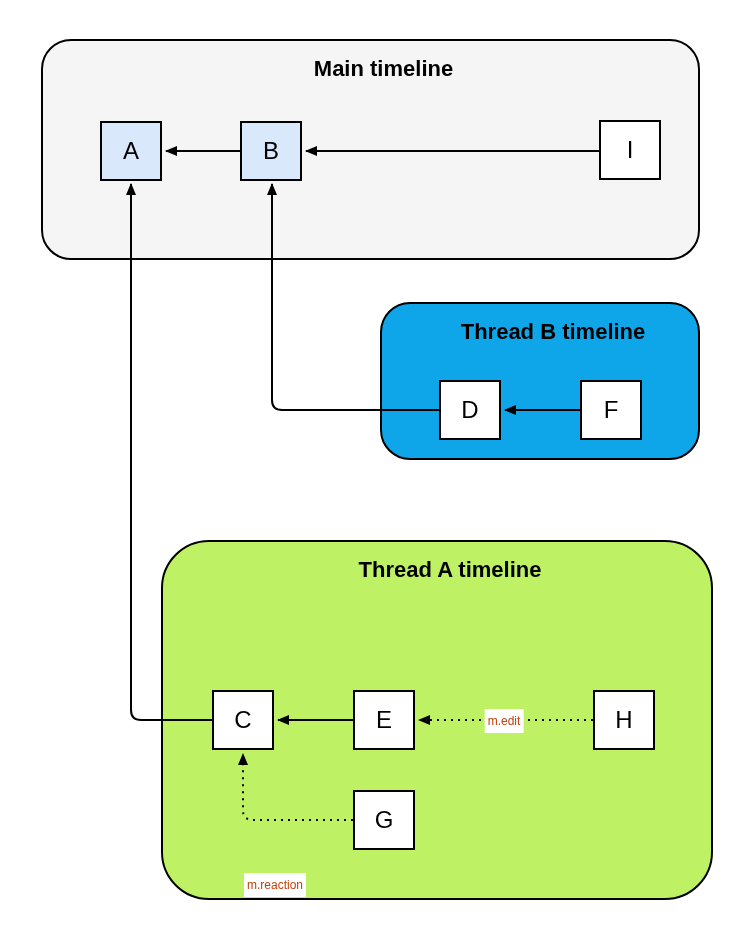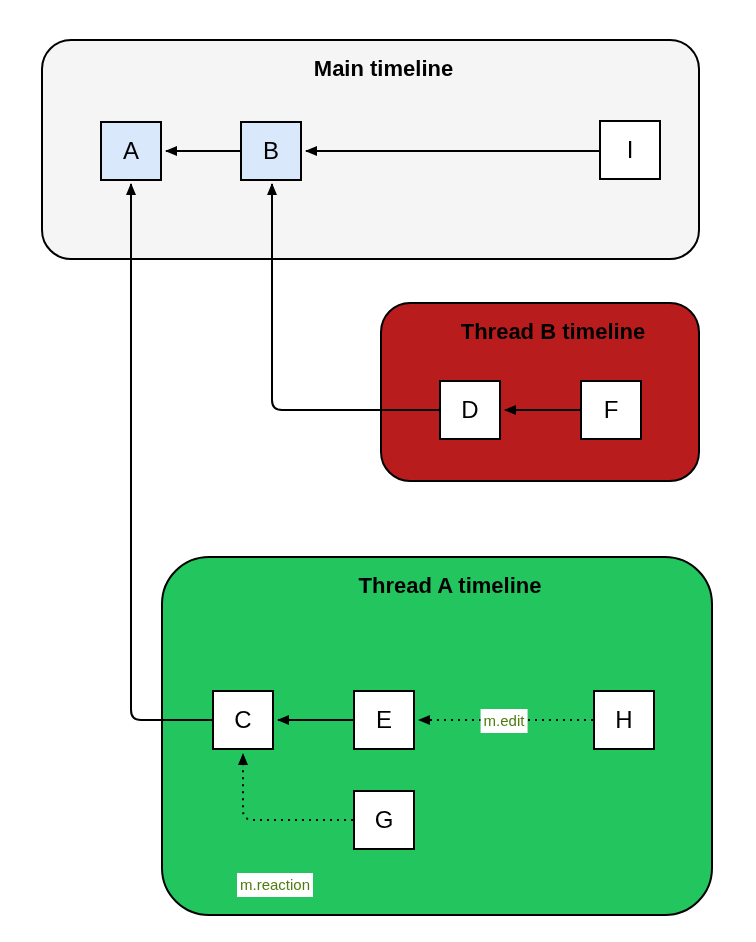--- a/index.html
+++ b/index.html
@@ -20,38 +20,38 @@
   }
   #edges-layer path.solid{fill:none;stroke:#000000;stroke-width:2;}
   #edges-layer path.dotted{fill:none;stroke:#000000;stroke-width:2;stroke-dasharray:2 5;}
   .node{
     position:absolute;display:flex;align-items:center;justify-content:center;
     border:2px solid #000000;box-sizing:border-box;font-size:24px;color:#000000;
     z-index:3;
   }
   .edge-label{
     position:absolute;transform:translate(-50%,-50%);background:#ffffff;
-    font-size:15px;color:#4d7c0f;padding:1px 3px;white-space:nowrap;z-index:4;
+    font-size:12px;color:#c2410c;padding:1px 3px;white-space:nowrap;z-index:4;
     line-height:22px;
   }
 </style>
 </head>
 <body>
 
 <div id="stage">
 
   <div class="container-box" style="left: 41px; top: 39px; width: 659px; height: 221px; border-radius: 30px; background: rgb(245, 245, 245); border-color: rgb(0, 0, 0);">
     <span class="container-title">Main timeline</span>
   </div>
 
-  <div class="container-box" style="left: 380px; top: 302px; width: 320px; height: 180px; border-radius: 30px; background: #b91c1c; border-color: rgb(0, 0, 0);">
+  <div class="container-box" style="left: 380px; top: 302px; width: 320px; height: 158px; border-radius: 30px; background: #0ea5e9; border-color: rgb(0, 0, 0);">
     <span class="container-title">Thread B timeline</span>
   </div>
 
-  <div class="container-box" style="left: 161px; top: 540px; width: 552px; height: 360px; border-radius: 48px; background: #22c55e; border-color: rgb(0, 0, 0); margin-top: 16px;">
+  <div class="container-box" style="left: 161px; top: 540px; width: 552px; height: 360px; border-radius: 48px; background: #bef264; border-color: rgb(0, 0, 0);">
     <span class="container-title">Thread A timeline</span>
   </div>
 
   <svg id="edges-layer" width="756" height="942">
     <defs>
       <marker id="arrow" viewBox="0 0 14 12" refX="12" refY="6" markerWidth="14" markerHeight="12" markerUnits="userSpaceOnUse" orient="auto-start-reverse">
         <path d="M1,1 L13,6 L1,11 Z" fill="#000000"></path>
       </marker>
     </defs>
     <g id="edge-paths">

